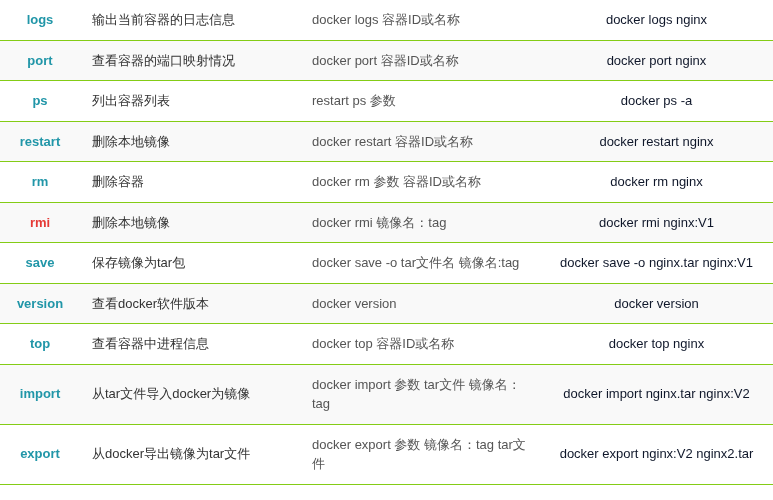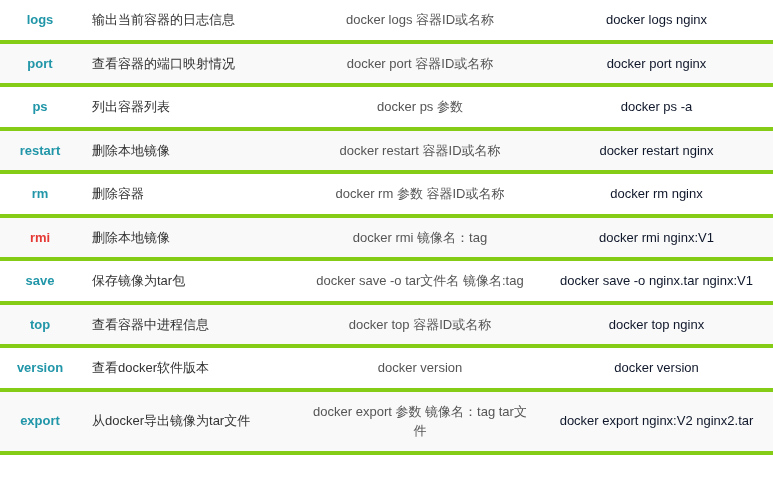--- a/index.html
+++ b/index.html
@@ -7,21 +7,21 @@
       font-family: "Microsoft YaHei", "SimHei", Arial, sans-serif;
       font-size: 13px;
       background: #fff;
       color: #333;
     }
     table {
       width: 773px;
       border-collapse: collapse;
     }
     tr {
-      border-bottom: 4px solid #84cc16;
+      border-bottom: 1px solid #84cc16;
     }
     tr:nth-child(even) {
       background-color: #f9f9f9;
     }
     tr:nth-child(odd) {
       background-color: #ffffff;
     }
     td {
       padding: 10px 12px;
       vertical-align: middle;
@@ -33,21 +33,21 @@
       font-weight: bold;
       text-align: center;
     }
     .col-desc {
       width: 220px;
       text-align: left;
       color: #333;
     }
     .col-syntax {
       width: 240px;
-      text-align: center;
+      text-align: left;
       color: #555;
     }
     .col-example {
       width: 233px;
       text-align: center;
       color: #0f172a;
     }
     .highlight-red {
       color: #e53935;
       margin-left: 36px;
@@ -66,21 +66,21 @@
     </tr>
       <tr>
       <td class="col-cmd">port</td>
       <td class="col-desc">查看容器的端口映射情况</td>
       <td class="col-syntax">docker port 容器ID或名称</td>
       <td class="col-example">docker port nginx</td>
     </tr>
       <tr>
       <td class="col-cmd">ps</td>
       <td class="col-desc">列出容器列表</td>
-      <td class="col-syntax">docker ps 参数</td>
+      <td class="col-syntax">restart ps 参数</td>
       <td class="col-example">docker ps -a</td>
     </tr>
       <tr>
       <td class="col-cmd">restart</td>
       <td class="col-desc">删除本地镜像</td>
       <td class="col-syntax">docker restart 容器ID或名称</td>
       <td class="col-example">docker restart nginx</td>
     </tr>
       <tr>
       <td class="col-cmd">rm</td>
@@ -94,30 +94,36 @@
       <td class="col-syntax">docker rmi 镜像名：tag</td>
       <td class="col-example">docker rmi nginx:V1</td>
     </tr>
       <tr>
       <td class="col-cmd">save</td>
       <td class="col-desc">保存镜像为tar包</td>
       <td class="col-syntax">docker save -o tar文件名 镜像名:tag</td>
       <td class="col-example">docker save -o nginx.tar nginx:V1</td>
     </tr>
       <tr>
+      <td class="col-cmd">version</td>
+      <td class="col-desc">查看docker软件版本</td>
+      <td class="col-syntax">docker version</td>
+      <td class="col-example">docker version</td>
+    </tr>
+      <tr>
       <td class="col-cmd">top</td>
       <td class="col-desc">查看容器中进程信息</td>
       <td class="col-syntax">docker top 容器ID或名称</td>
       <td class="col-example">docker top nginx</td>
     </tr>
       <tr>
-      <td class="col-cmd">version</td>
-      <td class="col-desc">查看docker软件版本</td>
-      <td class="col-syntax">docker version</td>
-      <td class="col-example">docker version</td>
+      <td class="col-cmd">import</td>
+      <td class="col-desc">从tar文件导入docker为镜像</td>
+      <td class="col-syntax">docker import 参数 tar文件 镜像名：tag</td>
+      <td class="col-example">docker import nginx.tar nginx:V2</td>
     </tr>
       <tr>
       <td class="col-cmd">export</td>
       <td class="col-desc">从docker导出镜像为tar文件</td>
       <td class="col-syntax">docker export 参数 镜像名：tag tar文件</td>
       <td class="col-example">docker export nginx:V2 nginx2.tar</td>
     </tr>
     </tbody>
 </table>
 

